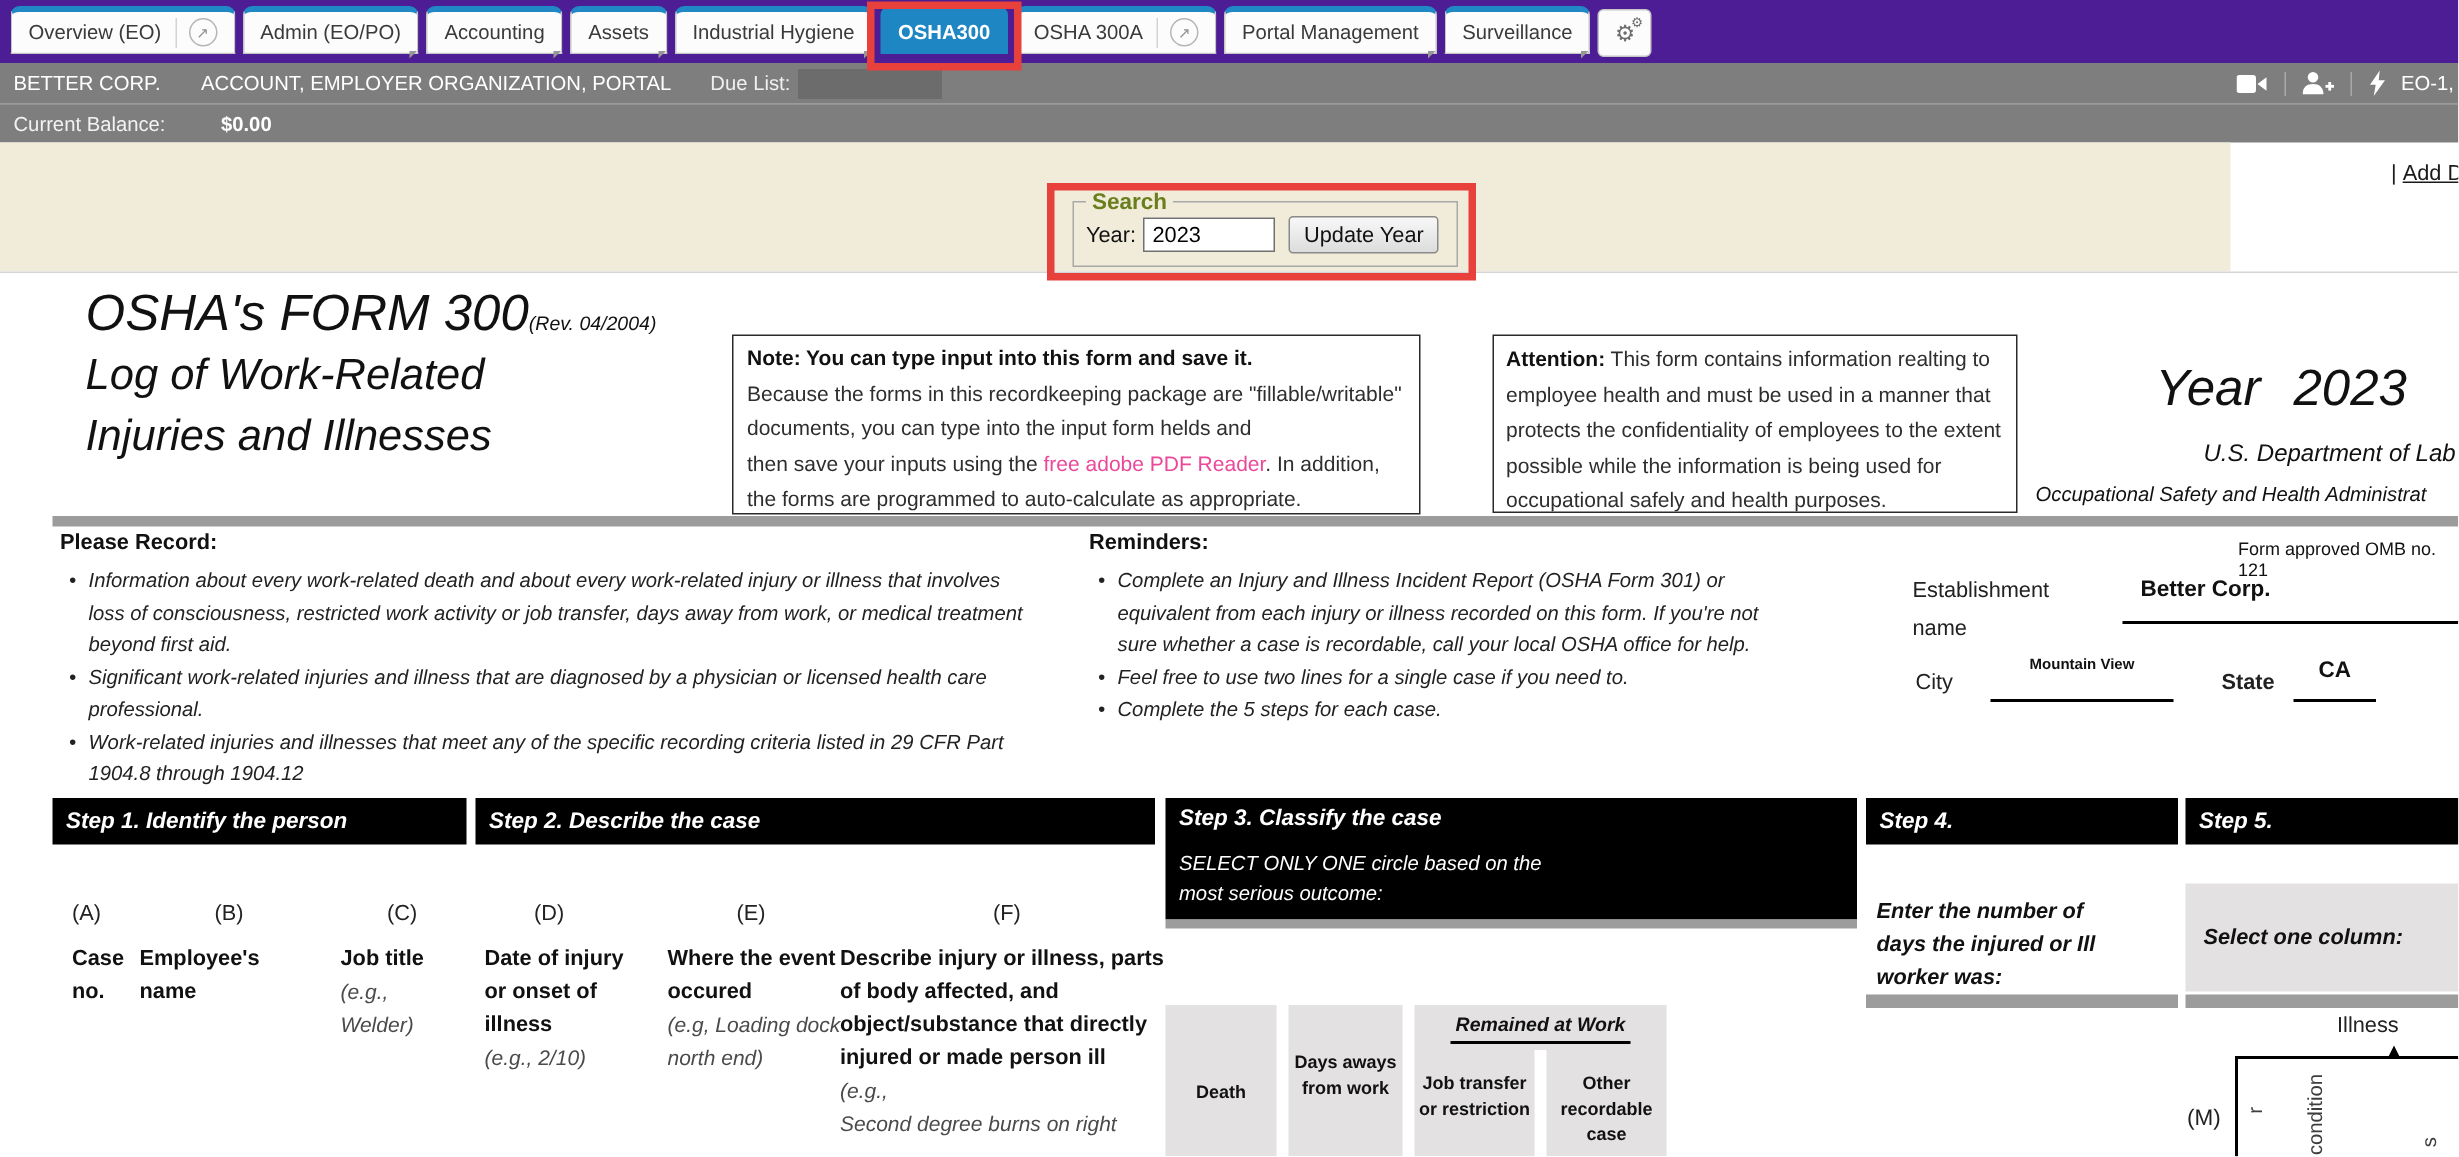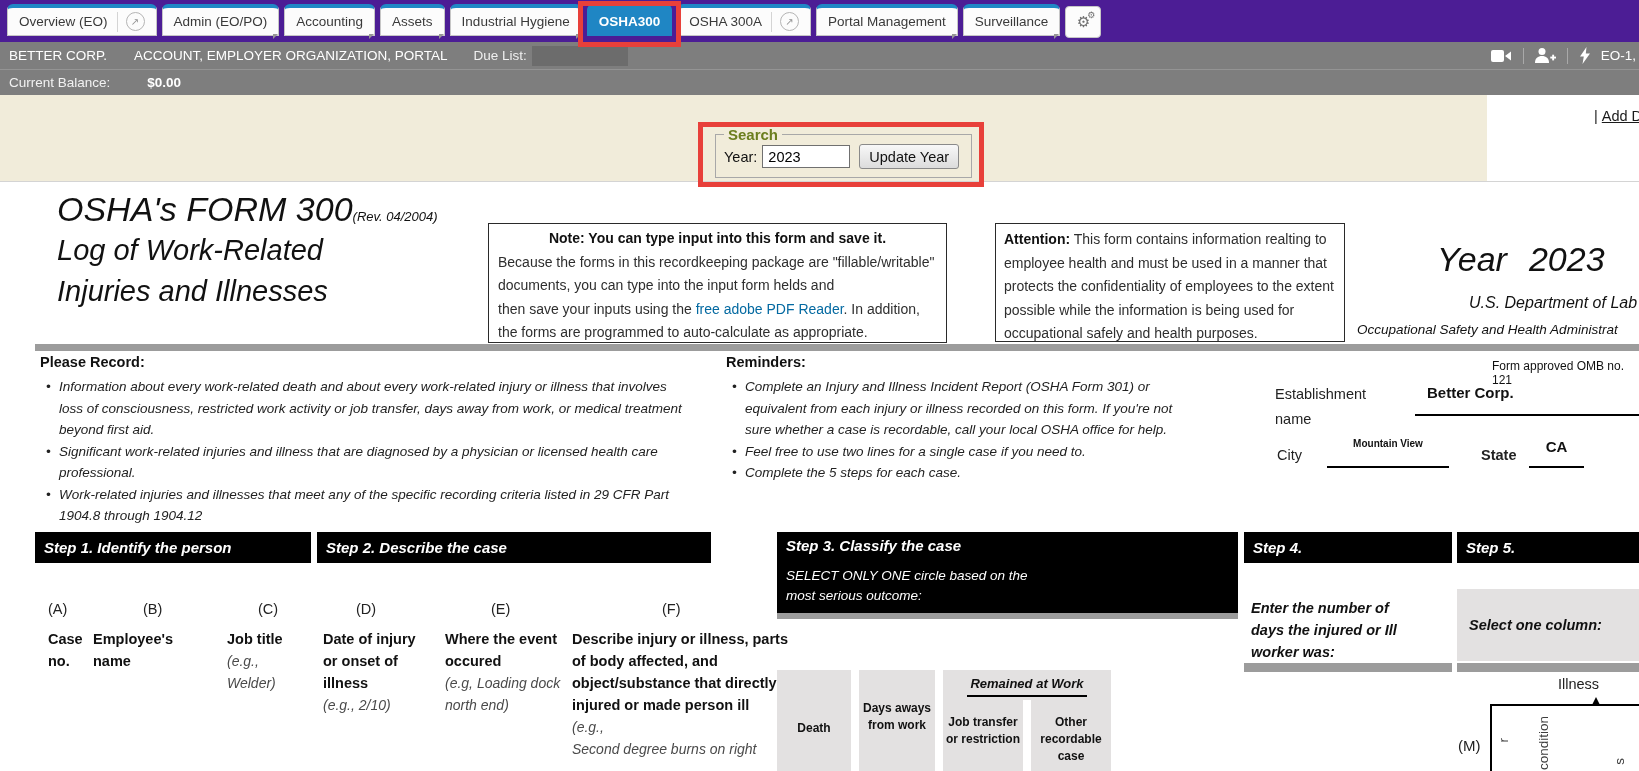--- a/index.html
+++ b/index.html
@@ -58,22 +58,22 @@
 
   
   .form{position:absolute;top:181px;left:0;width:1639px;height:590px;background:#fff;
     border-top:1px solid #d4d4d4;box-sizing:border-box;overflow:hidden;color:#111;}
   .abs{position:absolute;}
   .form-title{left:57px;top:8px;font-style:italic;font-size:34px;white-space:nowrap;}
   .form-rev{font-size:13px;}
   .form-subtitle{left:57px;top:48px;font-style:italic;font-size:29px;line-height:41px;}
   .note-box{left:488px;top:41px;width:459px;height:120px;border:1px solid #2a2a2a;
     box-sizing:border-box;padding:3px 9px;font-size:14px;line-height:23.5px;color:#2e2e2e;}
-  .box-heading{font-weight:bold;color:#111;text-align:center;}
-  .pdf-link{color:#0369a1;cursor:pointer;}
+  .box-heading{font-weight:bold;color:#111;}
+  .pdf-link{color:#ec4899;cursor:pointer;}
   .attention-box{left:995px;top:41px;width:350px;height:119px;border:1px solid #2a2a2a;
     box-sizing:border-box;padding:4px 8px;font-size:14px;line-height:23.5px;color:#2e2e2e;}
   .year-line{left:1437px;top:58px;font-style:italic;font-size:34px;display:flex;gap:22px;}
   .dept-line{left:1469px;top:112px;font-style:italic;font-size:16px;white-space:nowrap;}
   .admin-line{left:1357px;top:140px;font-style:italic;font-size:13.5px;white-space:nowrap;}
   .divider{left:35px;top:162px;width:1604px;height:7px;background:#9c9c9c;}
   .pr-heading{left:40px;top:172px;font-size:14.5px;font-weight:bold;}
   .blist{margin:0;padding:0;list-style:none;font-style:italic;font-size:13.5px;line-height:21.5px;color:#222;}
   .blist li{position:relative;padding-left:15px;}
   .blist li::before{content:"\2022";position:absolute;left:2px;}
@@ -280,21 +280,21 @@
       <div>Establishment</div>
       <div>name</div>
     </div>
     <div class="abs est-value">Better Corp.</div>
     <div class="abs city-label">City</div>
     <div class="abs city-value">Mountain View</div>
     <div class="abs state-label">State</div>
     <div class="abs state-value">CA</div>
 
     <div class="abs step-bar" style="left:35px;width:276px;">Step 1. Identify the person</div>
-    <div class="abs step-bar" style="left:317px;width:394px;">Step 2. Describe the case</div>
+    <div class="abs step-bar" style="left:317px;width:453px;">Step 2. Describe the case</div>
     <div class="abs step3-box">
       <div class="step3-title">Step 3. Classify the case</div>
       <div class="step3-note">
         <div>SELECT ONLY ONE circle based on the</div>
         <div>most serious outcome:</div>
       </div>
     </div>
     <div class="abs step3-strip"></div>
     <div class="abs step-bar" style="left:1244px;width:208px;">Step 4.</div>
     <div class="abs step-bar" style="left:1457px;width:183px;">Step 5.</div>
@@ -318,21 +318,21 @@
       <div class="col-example">(e.g., Welder)</div>
     </div>
     <div class="abs col-title" style="left:323px;width:95px;">
       <div>Date of injury or onset of illness</div>
       <div class="col-example">(e.g., 2/10)</div>
     </div>
     <div class="abs col-title" style="left:445px;width:130px;">
       <div>Where the event occured</div>
       <div class="col-example">(e.g, Loading dock north end)</div>
     </div>
-    <div class="abs col-title" style="left:572px;width:220px;">
+    <div class="abs col-title" style="left:560px;width:220px;">
       <div>Describe injury or illness, parts of body affected, and object/substance that directly injured or made person ill</div>
       <div class="col-example">(e.g.,</div>
       <div class="col-example">Second degree burns on right</div>
     </div>
 
     <div class="abs classify-region">
       <div class="ccell cell-death">Death</div>
       <div class="ccell cell-days">Days aways from work</div>
       <div class="remained-group">
         <div class="remained-header">

